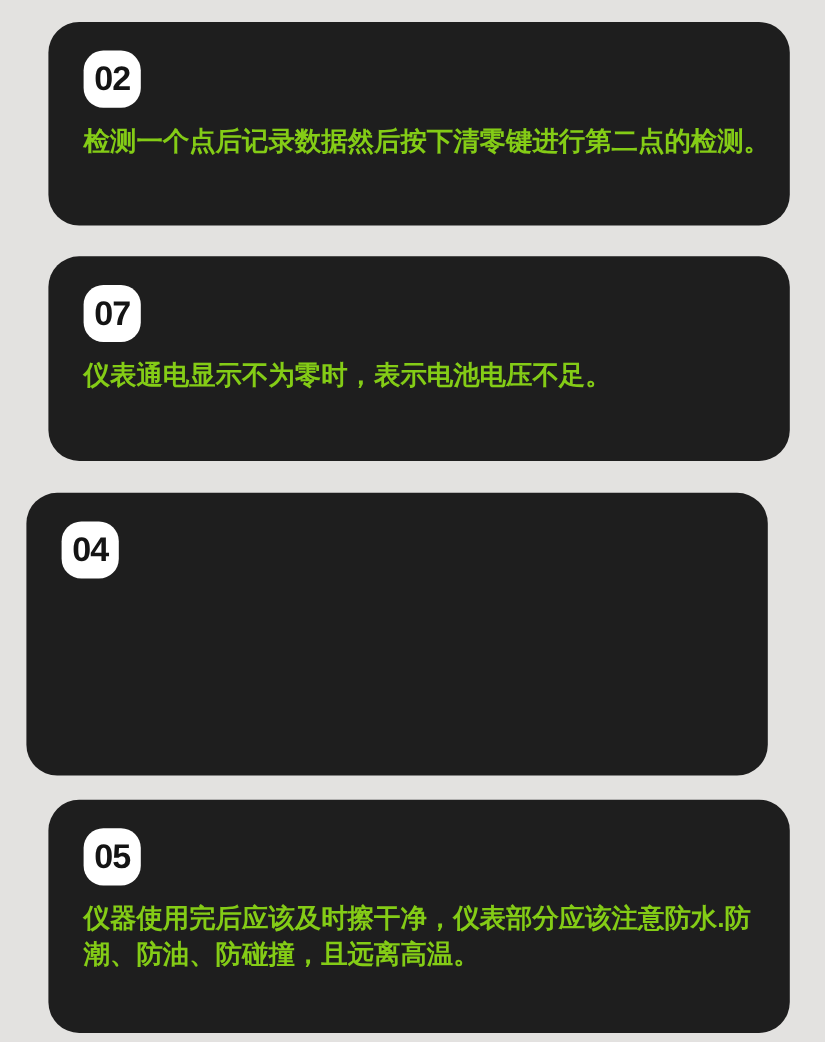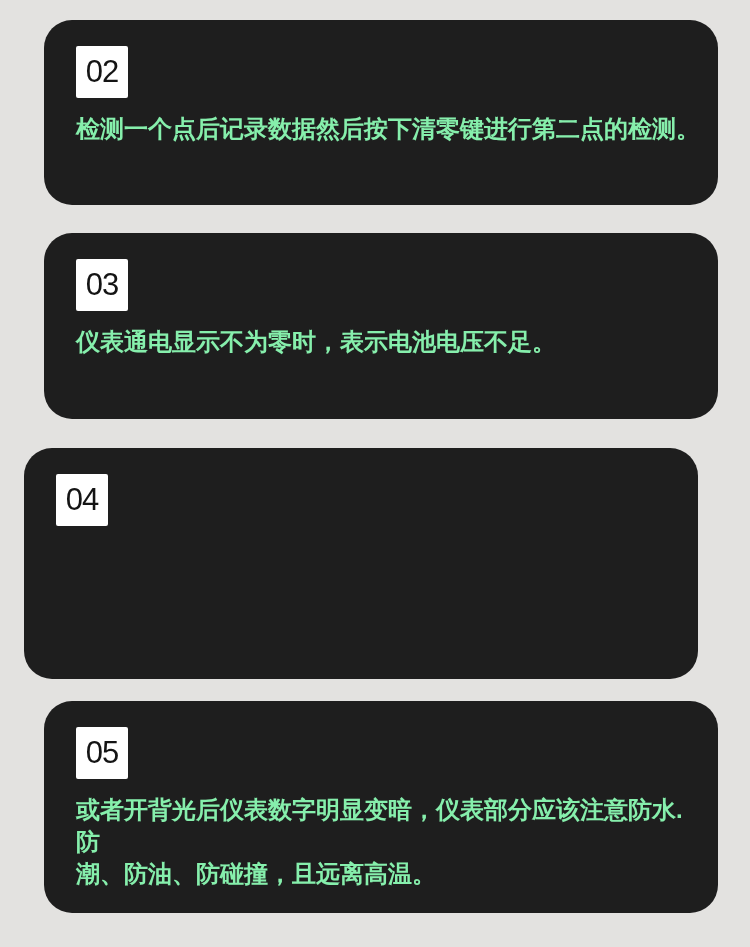--- a/index.html
+++ b/index.html
@@ -18,63 +18,63 @@
     box-sizing: border-box;
     margin-left: 44px;
     width: 674px;
     background: #1e1e1e;
     border-radius: 28px;
     padding: 26px 14px 0 32px;
     overflow: hidden;
   }
   .card-02 { margin-top: 20px; height: 185px; }
   .card-03 { margin-top: 28px; height: 186px; }
-  .card-04 { margin-top: 29px; height: 231px; margin-left: 24px; }
+  .card-04 { margin-top: 29px; height: 257px; margin-left: 24px; }
   .card-05 { margin-top: 22px; height: 212px; }
   .badge {
     width: 52px;
     height: 52px;
-    border-radius: 2px;
+    border-radius: 18px;
     background: #ffffff;
     color: #141414;
     font-size: 31px;
-    font-weight: 400;
+    font-weight: 700;
     letter-spacing: -1px;
     display: flex;
     align-items: center;
     justify-content: center;
   }
   .step-text {
     margin: 15px 0 0 0;
-    color: #86efac;
+    color: #84cc16;
     font-size: 24px;
     font-weight: 700;
     line-height: 32px;
     white-space: pre-line;
     letter-spacing: 0;
   }
 </style>
 </head>
 <body>
 
 <div class="page">
 
   <section class="card card-02">
     <div class="badge">02</div>
     <p class="step-text">检测一个点后记录数据然后按下清零键进行第二点的检测。</p>
   </section>
 
   <section class="card card-03">
-    <div class="badge">03</div>
+    <div class="badge">07</div>
     <p class="step-text">仪表通电显示不为零时，表示电池电压不足。</p>
   </section>
 
   <section class="card card-04">
     <div class="badge">04</div>
   </section>
 
   <section class="card card-05">
     <div class="badge">05</div>
-    <p class="step-text">或者开背光后仪表数字明显变暗，仪表部分应该注意防水.防
+    <p class="step-text">仪器使用完后应该及时擦干净，仪表部分应该注意防水.防
 潮、防油、防碰撞，且远离高温。</p>
   </section>
 
 </div>
 
 </body></html>

